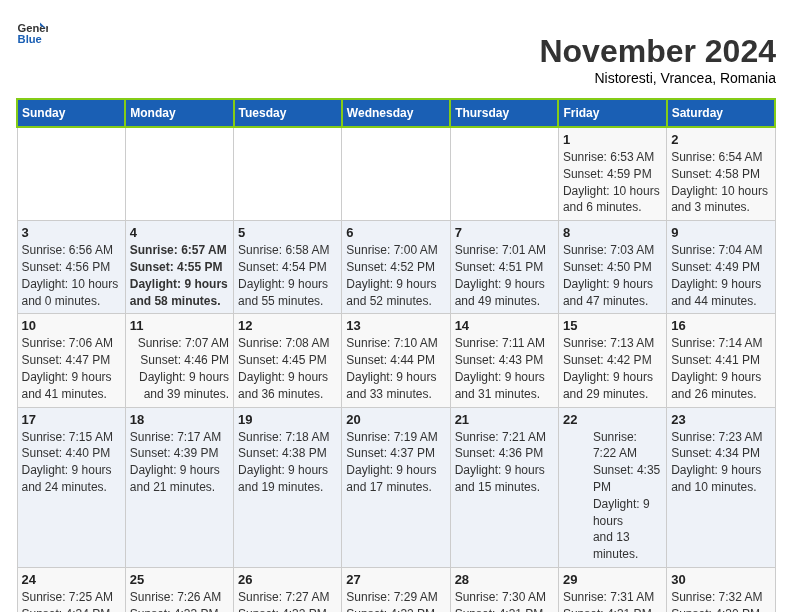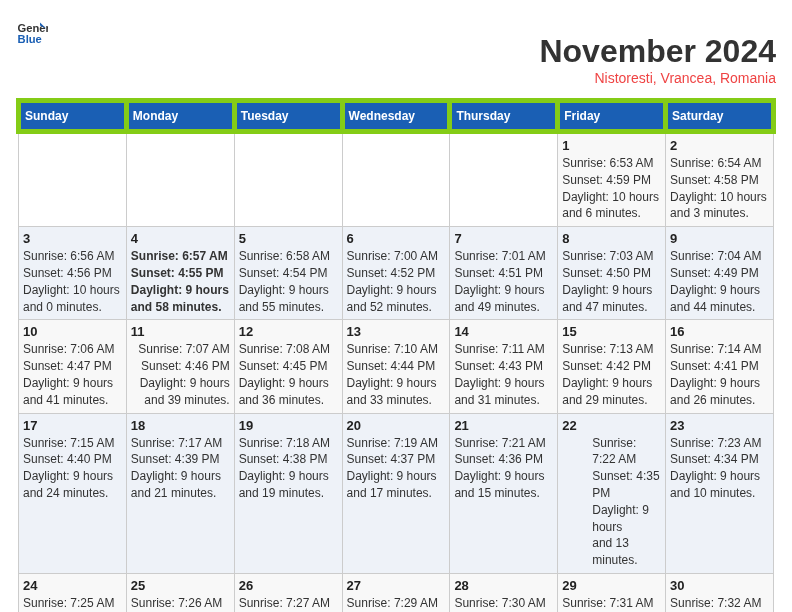--- a/index.html
+++ b/index.html
@@ -29,34 +29,34 @@
       text-align: right;
       margin-top: 17px;
     }
     .month-title {
       font-size: 32px;
       font-weight: bold;
       color: #333;
     }
     .location {
       font-size: 14px;
-      color: #ef4444;
+      color: #000000;
     }
     table {
       width: 100%;
       border-collapse: collapse;
       font-size: 11px;
     }
     thead tr th {
       background-color: #1a5fb4;
       color: #fff;
       padding: 6px 4px;
       text-align: left;
       font-size: 12px;
-      border: 5px solid #84cc16;
+      border: 2px solid #84cc16;
     }
     tbody tr td {
       border: 1px solid #ccc;
       padding: 4px;
       vertical-align: top;
       width: calc(100% / 7);
       min-height: 80px;
       background: #fff;
     }
     tbody tr:nth-child(odd) td {

